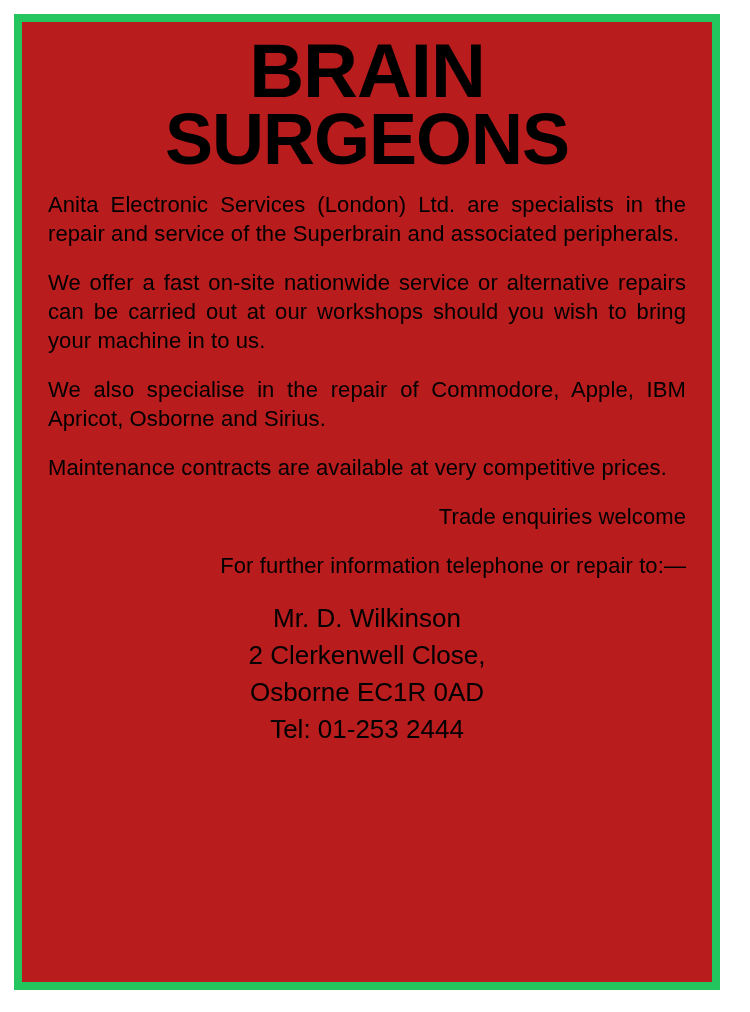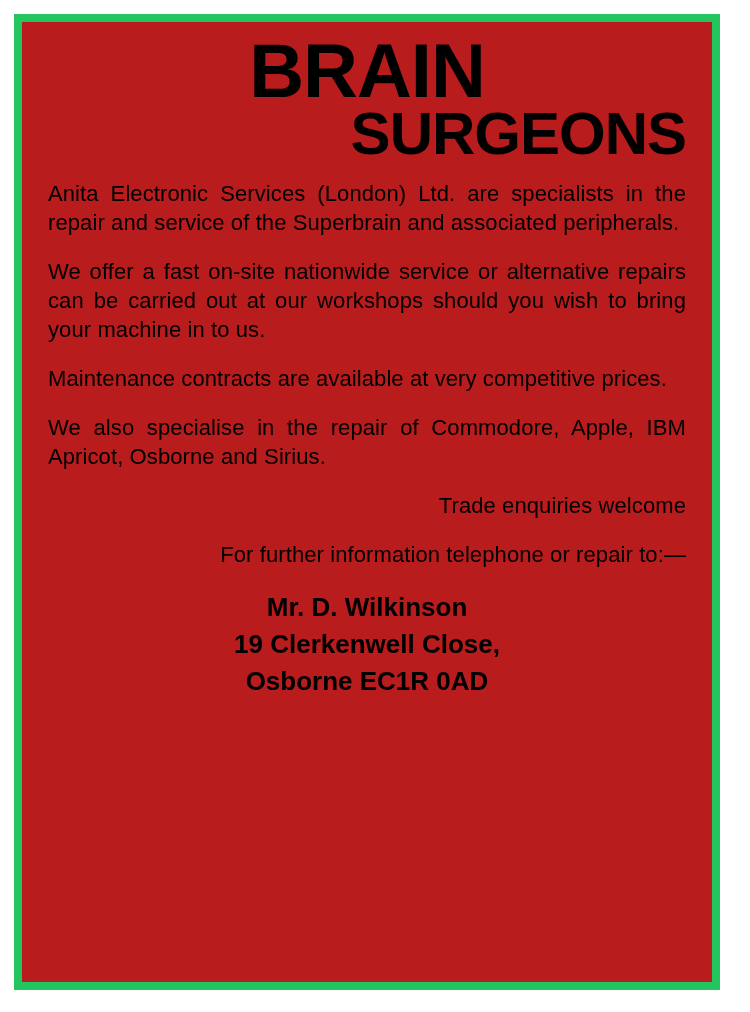--- a/index.html
+++ b/index.html
@@ -31,65 +31,66 @@
   }
   .headline {
     text-align: center;
     font-weight: bold;
     font-size: 76px;
     line-height: 0.92;
     letter-spacing: -1px;
     margin: 0;
   }
   .headline .line1 { display: block; }
-  .headline .line2 { display: block; font-size: 60px; text-align: right; }
+  .headline .line2 { display: block; font-size: 72px; }
 
   .body-block {
     margin-top: 18px;
   }
   p.para {
     margin: 0 0 20px 0;
     font-size: 22px;
     line-height: 1.32;
     text-align: justify;
     text-justify: inter-word;
     letter-spacing: 0.1px;
   }
   p.para.last-left {
     text-align: right;
   }
   .contact {
     margin-top: 6px;
     text-align: center;
-    font-weight: bold;
+    font-weight: normal;
     font-size: 26px;
     line-height: 1.42;
   }
   .contact div { white-space: nowrap; }
 </style>
 </head>
 <body>
 
 <div class="ad">
   <div class="ad-inner">
 
     <h1 class="headline">
       <span class="line1">BRAIN</span>
       <span class="line2">SURGEONS</span>
     </h1>
 
     <div class="body-block">
       <p class="para">Anita Electronic Services (London) Ltd. are specialists in the repair and service of the Superbrain and associated peripherals.</p>
       <p class="para">We offer a fast on-site nationwide service or alternative repairs can be carried out at our workshops should you wish to bring your machine in to us.</p>
+      <p class="para">We also specialise in the repair of Commodore, Apple, IBM Apricot, Osborne and Sirius.</p>
       <p class="para">Maintenance contracts are available at very competitive prices.</p>
-      <p class="para">We also specialise in the repair of Commodore, Apple, IBM Apricot, Osborne and Sirius.</p>
       <p class="para last-left">Trade enquiries welcome</p>
       <p class="para last-left">For further information telephone or repair to:—</p>
     </div>
 
     <div class="contact">
       <div>Mr. D. Wilkinson</div>
-      <div>19 Clerkenwell Close,</div>
+      <div>2 Clerkenwell Close,</div>
       <div>Osborne EC1R 0AD</div>
+      <div>Tel: 01-253 2444</div>
     </div>
 
   </div>
 </div>
 
 </body></html>

